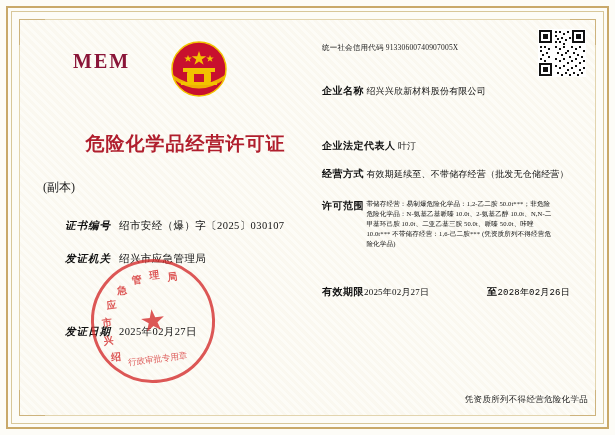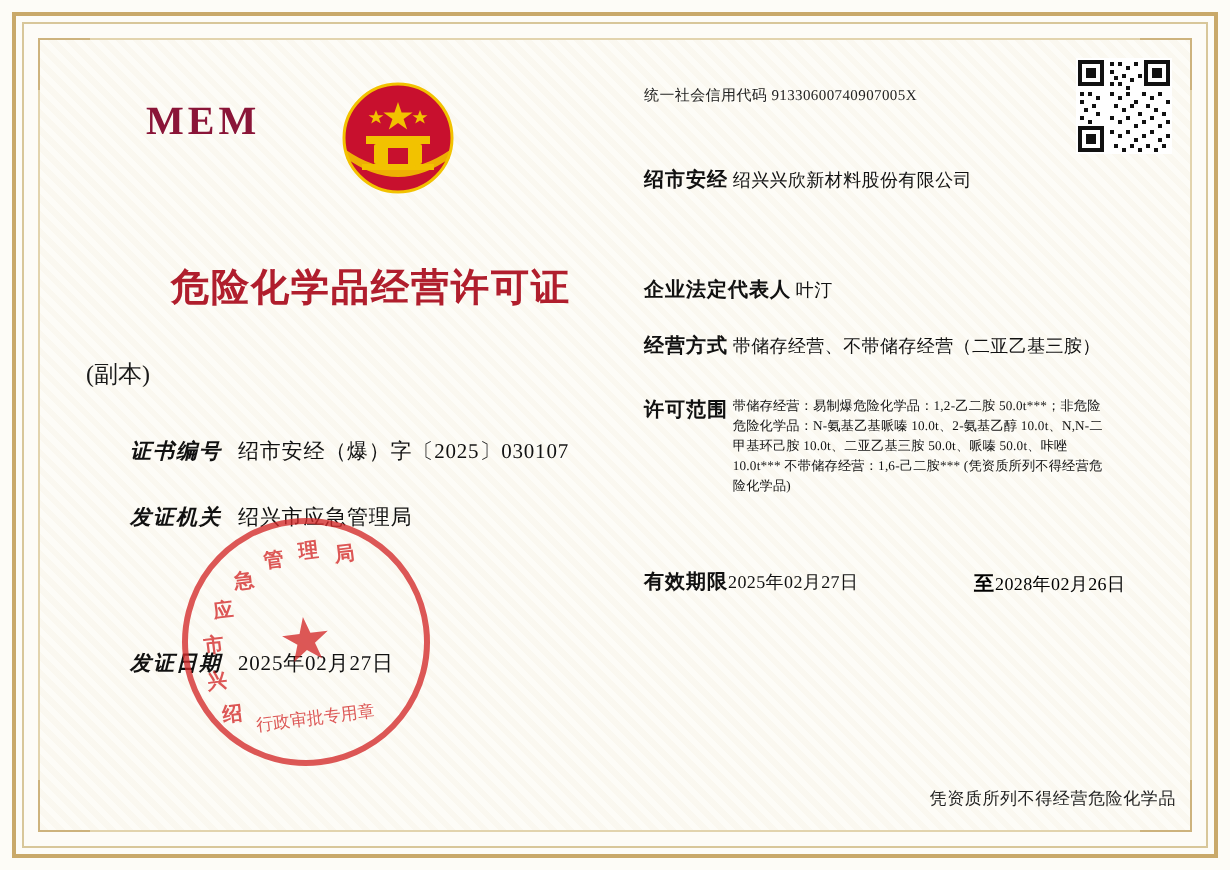--- a/index.html
+++ b/index.html
@@ -213,21 +213,21 @@
     line-height: 1.5;
     letter-spacing: 0.1px;
   }
   .f-valid { top: 258px; }
   .f-ext { top: 290px; }
   .valid-to {
     position: absolute;
     left: 165px;
     top: 258px;
     font-size: 9.5px;
-    font-family: Liberation Serif, serif;
+    font-family: Liberation Mono, monospace;
   }
   .footer {
     position: absolute;
     right: 0; bottom: 2px;
     font-size: 8.5px;
     color: #222;
     font-family: "Liberation Serif", serif;
     letter-spacing: 0.3px;
   }
 </style>
@@ -369,33 +369,33 @@
               <rect x="27" y="43" width="2" height="2"></rect>
             <rect x="31" y="45" width="2" height="2"></rect>
               <rect x="35" y="43" width="2" height="2"></rect>
               <rect x="39" y="45" width="2" height="2"></rect>
             <rect x="43" y="43" width="2" height="2"></rect>
           </g>
         </svg>
       </div>
 
       <div class="rfield f-name">
-        <span class="rlabel">绍市安经</span>
+        <span class="rlabel">企业名称</span>
         <span class="rvalue">绍兴兴欣新材料股份有限公司</span>
       </div>
 
 
       <div class="rfield f-rep">
         <span class="rlabel">企业法定代表人</span>
         <span class="rvalue">叶汀</span>
       </div>
 
       <div class="rfield f-mode">
         <span class="rlabel">经营方式</span>
-        <span class="rvalue">带储存经营、不带储存经营（二亚乙基三胺）</span>
+        <span class="rvalue">有效期延续至、不带储存经营（批发无仓储经营）</span>
       </div>
 
       <div class="rfield f-scope">
         <span class="rlabel">许可范围</span>
         <span class="scope-body">带储存经营：易制爆危险化学品：1,2-乙二胺 50.0t***；非危险危险化学品：N-氨基乙基哌嗪 10.0t、2-氨基乙醇 10.0t、N,N-二甲基环己胺 10.0t、二亚乙基三胺 50.0t、哌嗪 50.0t、咔唑 10.0t***
 不带储存经营：1,6-己二胺*** (凭资质所列不得经营危险化学品)</span>
       </div>
 
       <div class="rfield f-valid">
         <span class="rlabel">有效期限</span><span class="rvalue">2025年02月27日</span>

